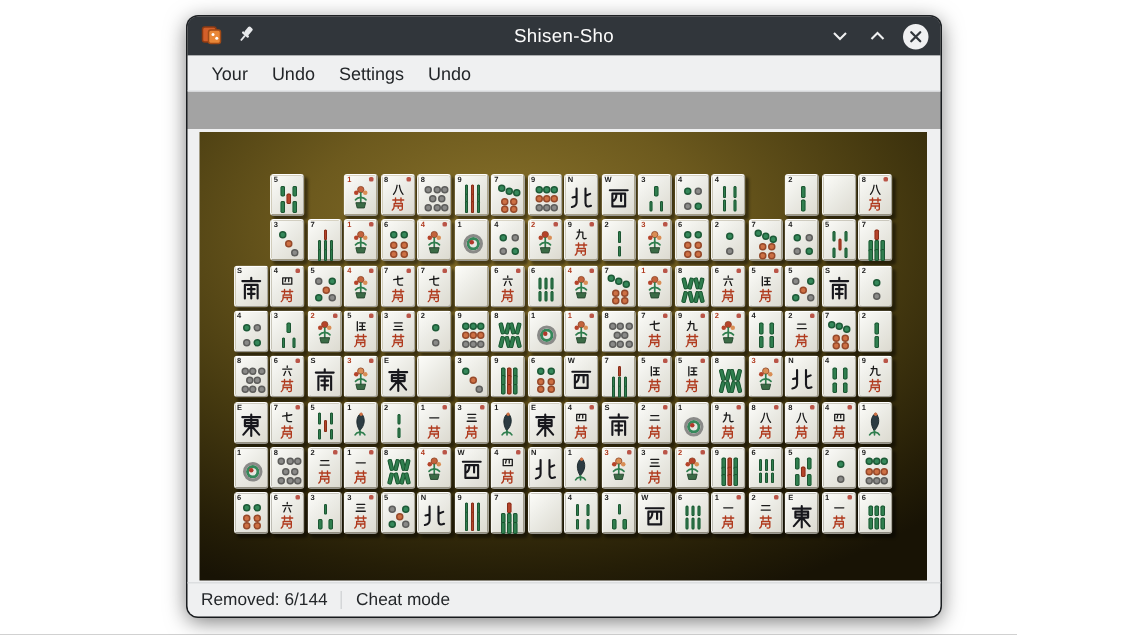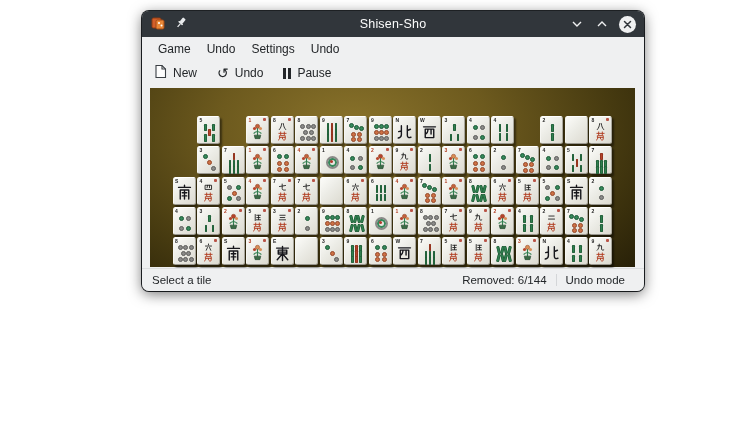--- a/index.html
+++ b/index.html
@@ -2,25 +2,24 @@
 <html><head>
 <meta charset="utf-8">
 <style>
   html,body{margin:0;padding:0;}
   body{
     width:752px;height:423px;position:relative;background:#ffffff;
     font-family:"Liberation Sans",sans-serif;overflow:hidden;
     -webkit-font-smoothing:antialiased;
   }
   #window{
-    position:absolute;left:125px;top:11px;width:502px;height:280px;
+    position:absolute;left:125px;top:11px;width:502px;height:400px;
     border-radius:7px;background:#a3a3a3;
     box-shadow:0 3px 14px rgba(0,0,0,.55), 0 0 0 1px #23272b;
     overflow:hidden;
-    margin-left:17px;
   }
   
   #titlebar{
     position:absolute;left:0;top:0;right:0;height:26px;background:#31363b;
     display:flex;align-items:center;color:#fcfcfc;font-size:12.5px;
   }
   #titlebar .tleft{display:flex;align-items:center;gap:9px;padding-left:8px;width:120px;}
   #titlebar .ttitle{flex:1;text-align:center;letter-spacing:.2px;}
   #titlebar .tright{display:flex;align-items:center;gap:9px;padding-right:8px;width:120px;justify-content:flex-end;}
   .wbtn{width:16px;height:16px;display:flex;align-items:center;justify-content:center;cursor:default;}
@@ -122,48 +121,26 @@
       </span>
       <span class="closebtn">
         <svg width="9" height="9" viewBox="0 0 9 9">
             <path d="M1.5 1.5 L7.5 7.5 M7.5 1.5 L1.5 7.5" stroke="#31363b" stroke-width="1.5" stroke-linecap="round"></path>
           </svg>
       </span>
     </div>
   </div>
 
   <div id="menubar">
-      <div class="menuitem">Game</div>
+      <div class="menuitem">Your</div>
       <div class="menuitem">Undo</div>
       <div class="menuitem">Settings</div>
       <div class="menuitem">Undo</div>
     </div>
 
-  <div id="toolbar">
-      <div class="toolbtn">
-        <span><svg width="13" height="15" viewBox="0 0 13 15">
-            <path d="M2 1.5 h6 l3.5 3.5 v8.5 h-9.5 z" fill="#fdfdfd" stroke="#3a3f44" stroke-width="1.1"></path>
-            <path d="M8 1.5 v3.5 h3.5" fill="none" stroke="#3a3f44" stroke-width="1.1"></path>
-          </svg></span>
-        <span>New</span>
-      </div>
-      <div class="toolbtn">
-        <span><span class="undo-glyph">↺</span></span>
-        <span>Undo</span>
-      </div>
-      <div class="toolbtn">
-        <span>
-          <span class="pause-glyph">
-            <i></i>
-            <i></i>
-          </span>
-        </span>
-        <span>Pause</span>
-      </div>
-    </div>
 
   <div id="boardwrap">
     <div id="board">
         <div class="tile" style="left: 47px; top: 28px;">
           <div class="face">
             <span class="stick" style="left: 5px; top: 1.55px;"></span>
             <span class="stick" style="left: 13.4px; top: 1.55px;"></span>
             <span class="stick r" style="left: 9.2px; top: 6.8px;"></span>
             <span class="stick" style="left: 5px; top: 12.26px;"></span>
             <span class="stick" style="left: 13.4px; top: 12.26px;"></span>
@@ -1781,20 +1758,19 @@
             <span class="stick" style="left: 5px; top: 11px;"></span>
             <span class="stick" style="left: 9.2px; top: 11px;"></span>
             <span class="stick" style="left: 13.4px; top: 11px;"></span>
           </div>
           <span class="corner">6</span>
         </div>
       </div>
   </div>
 
   <div id="statusbar">
-    <div id="status-left">Select a tile</div>
     <div id="status-right">
         <span class="sitem">Removed: 6/144</span>
-        <span class="sitem">Undo mode</span>
+        <span class="sitem">Cheat mode</span>
       </div>
   </div>
 
 </div>
 
 </body></html>

